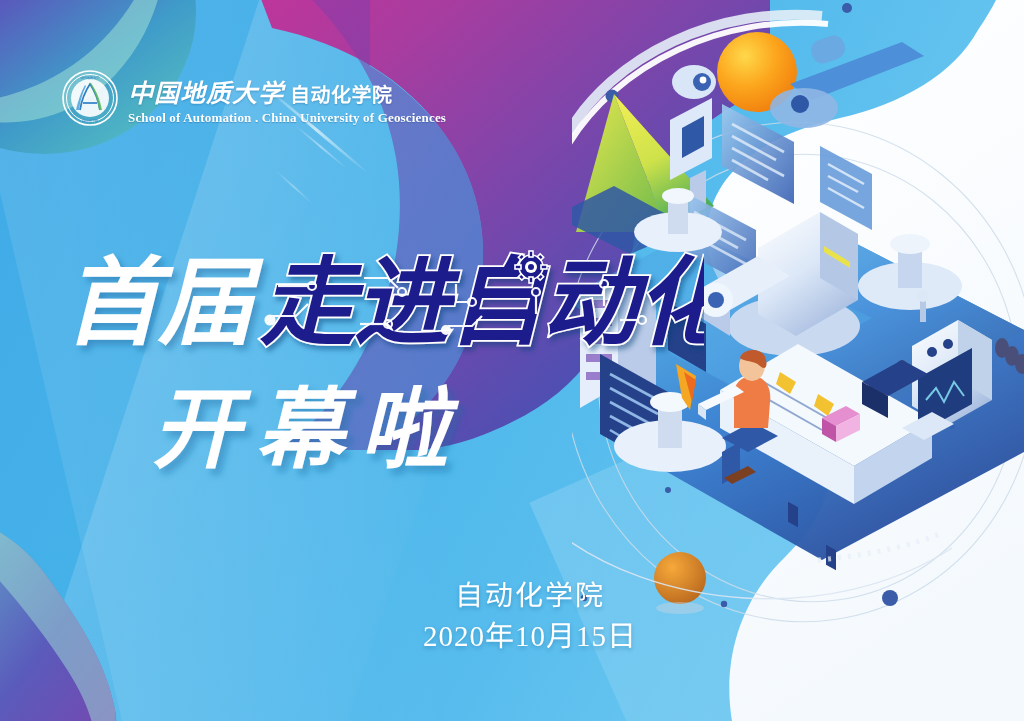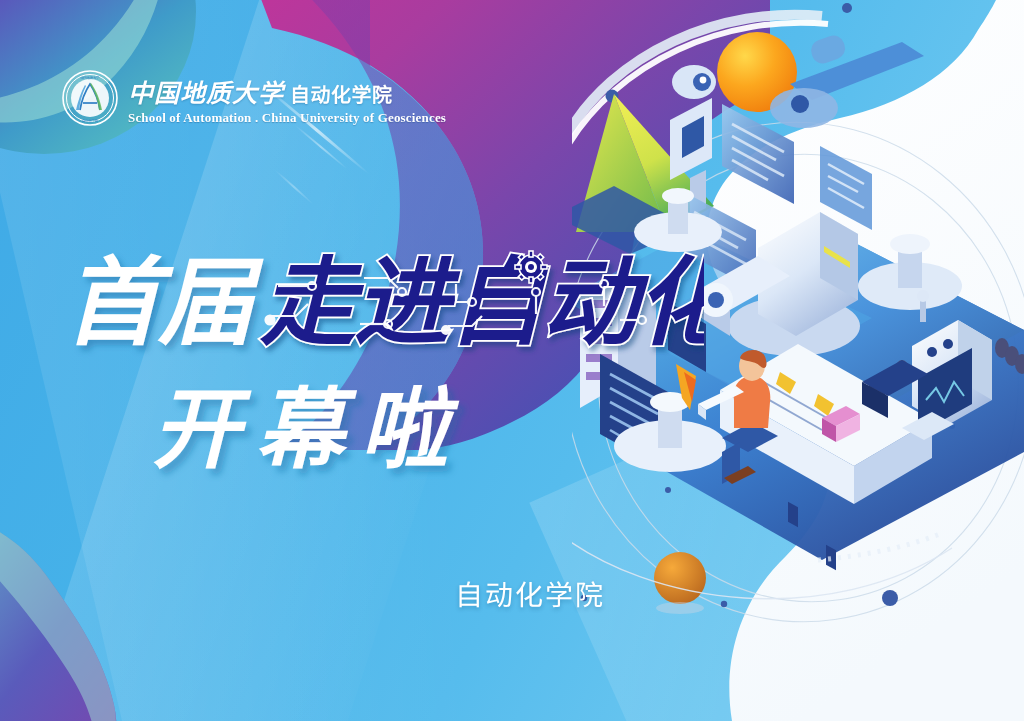--- a/index.html
+++ b/index.html
@@ -509,15 +509,16 @@
         </filter>
       </defs>
       <g filter="url(#sShadow)">
         <text x="2" y="82" font-family="'Liberation Sans','DejaVu Sans',sans-serif" font-size="88" font-weight="700" font-style="italic" fill="#ffffff" letter-spacing="16">开幕啦</text>
       </g>
     </svg>
   </div>
 
   <div class="footer">
     <div class="org">自动化学院</div>
+    <div class="date">2020年10月15日</div>
   </div>
 
 </div>
 
 </body></html>

